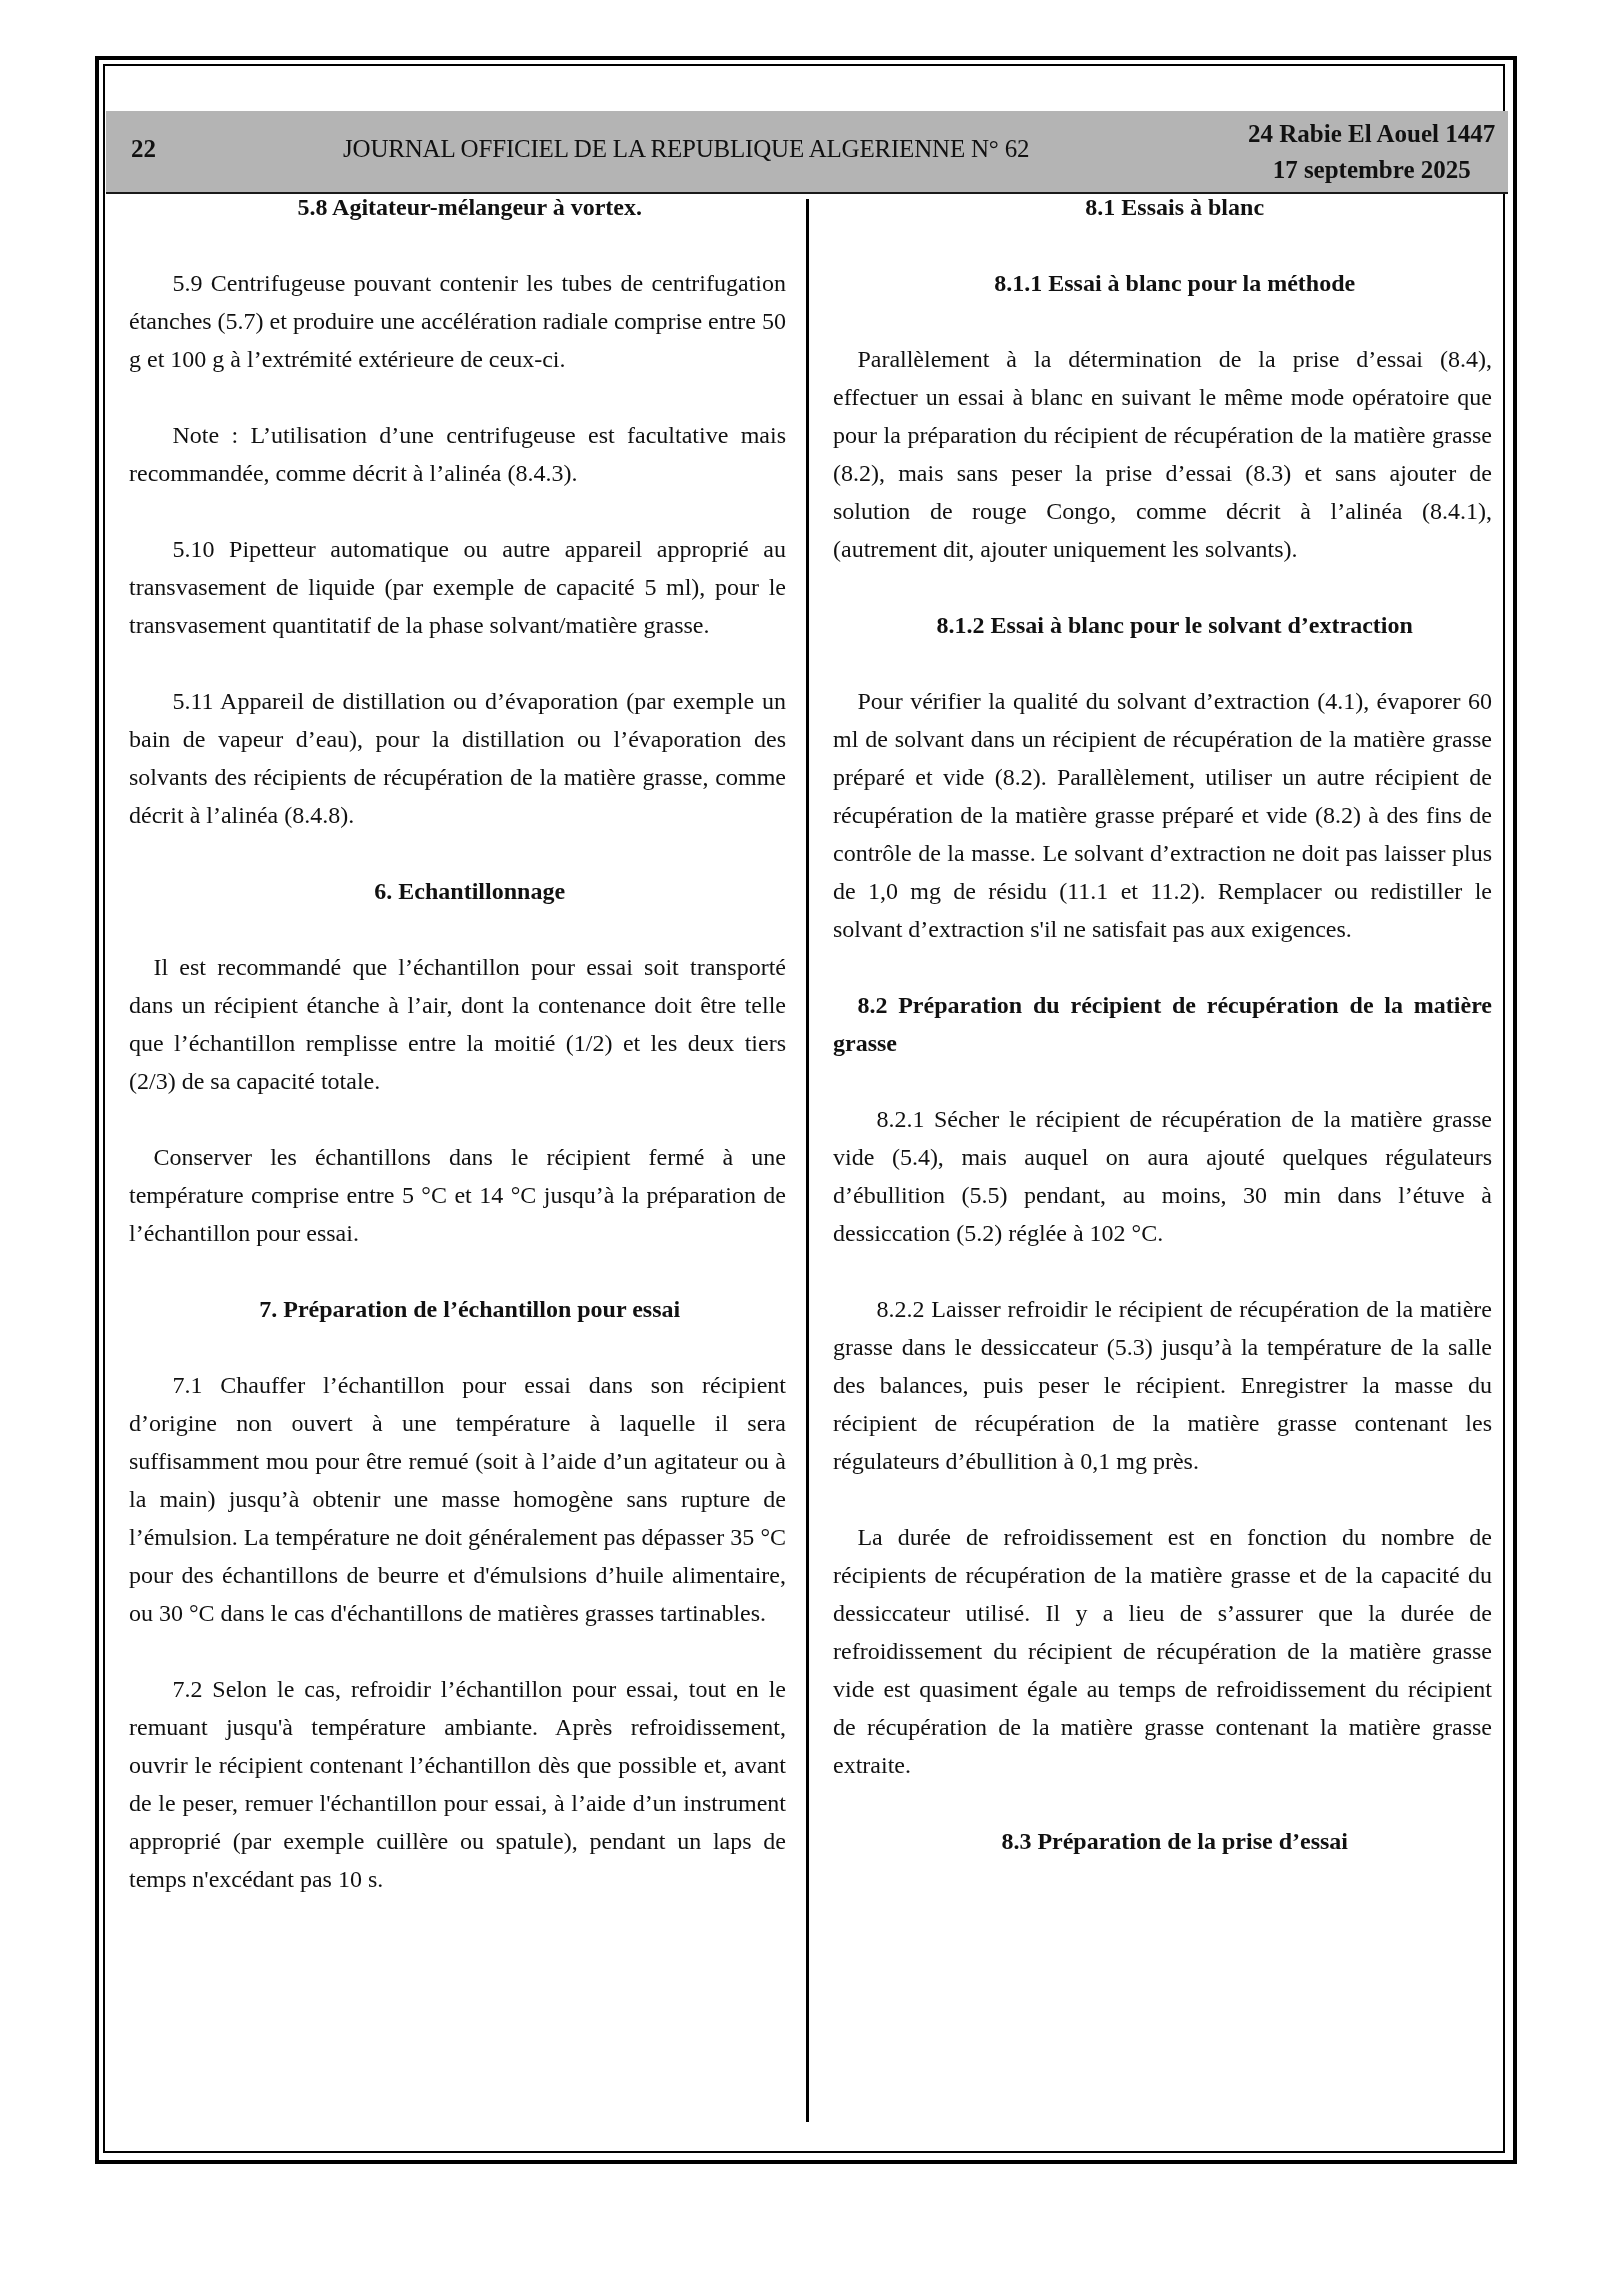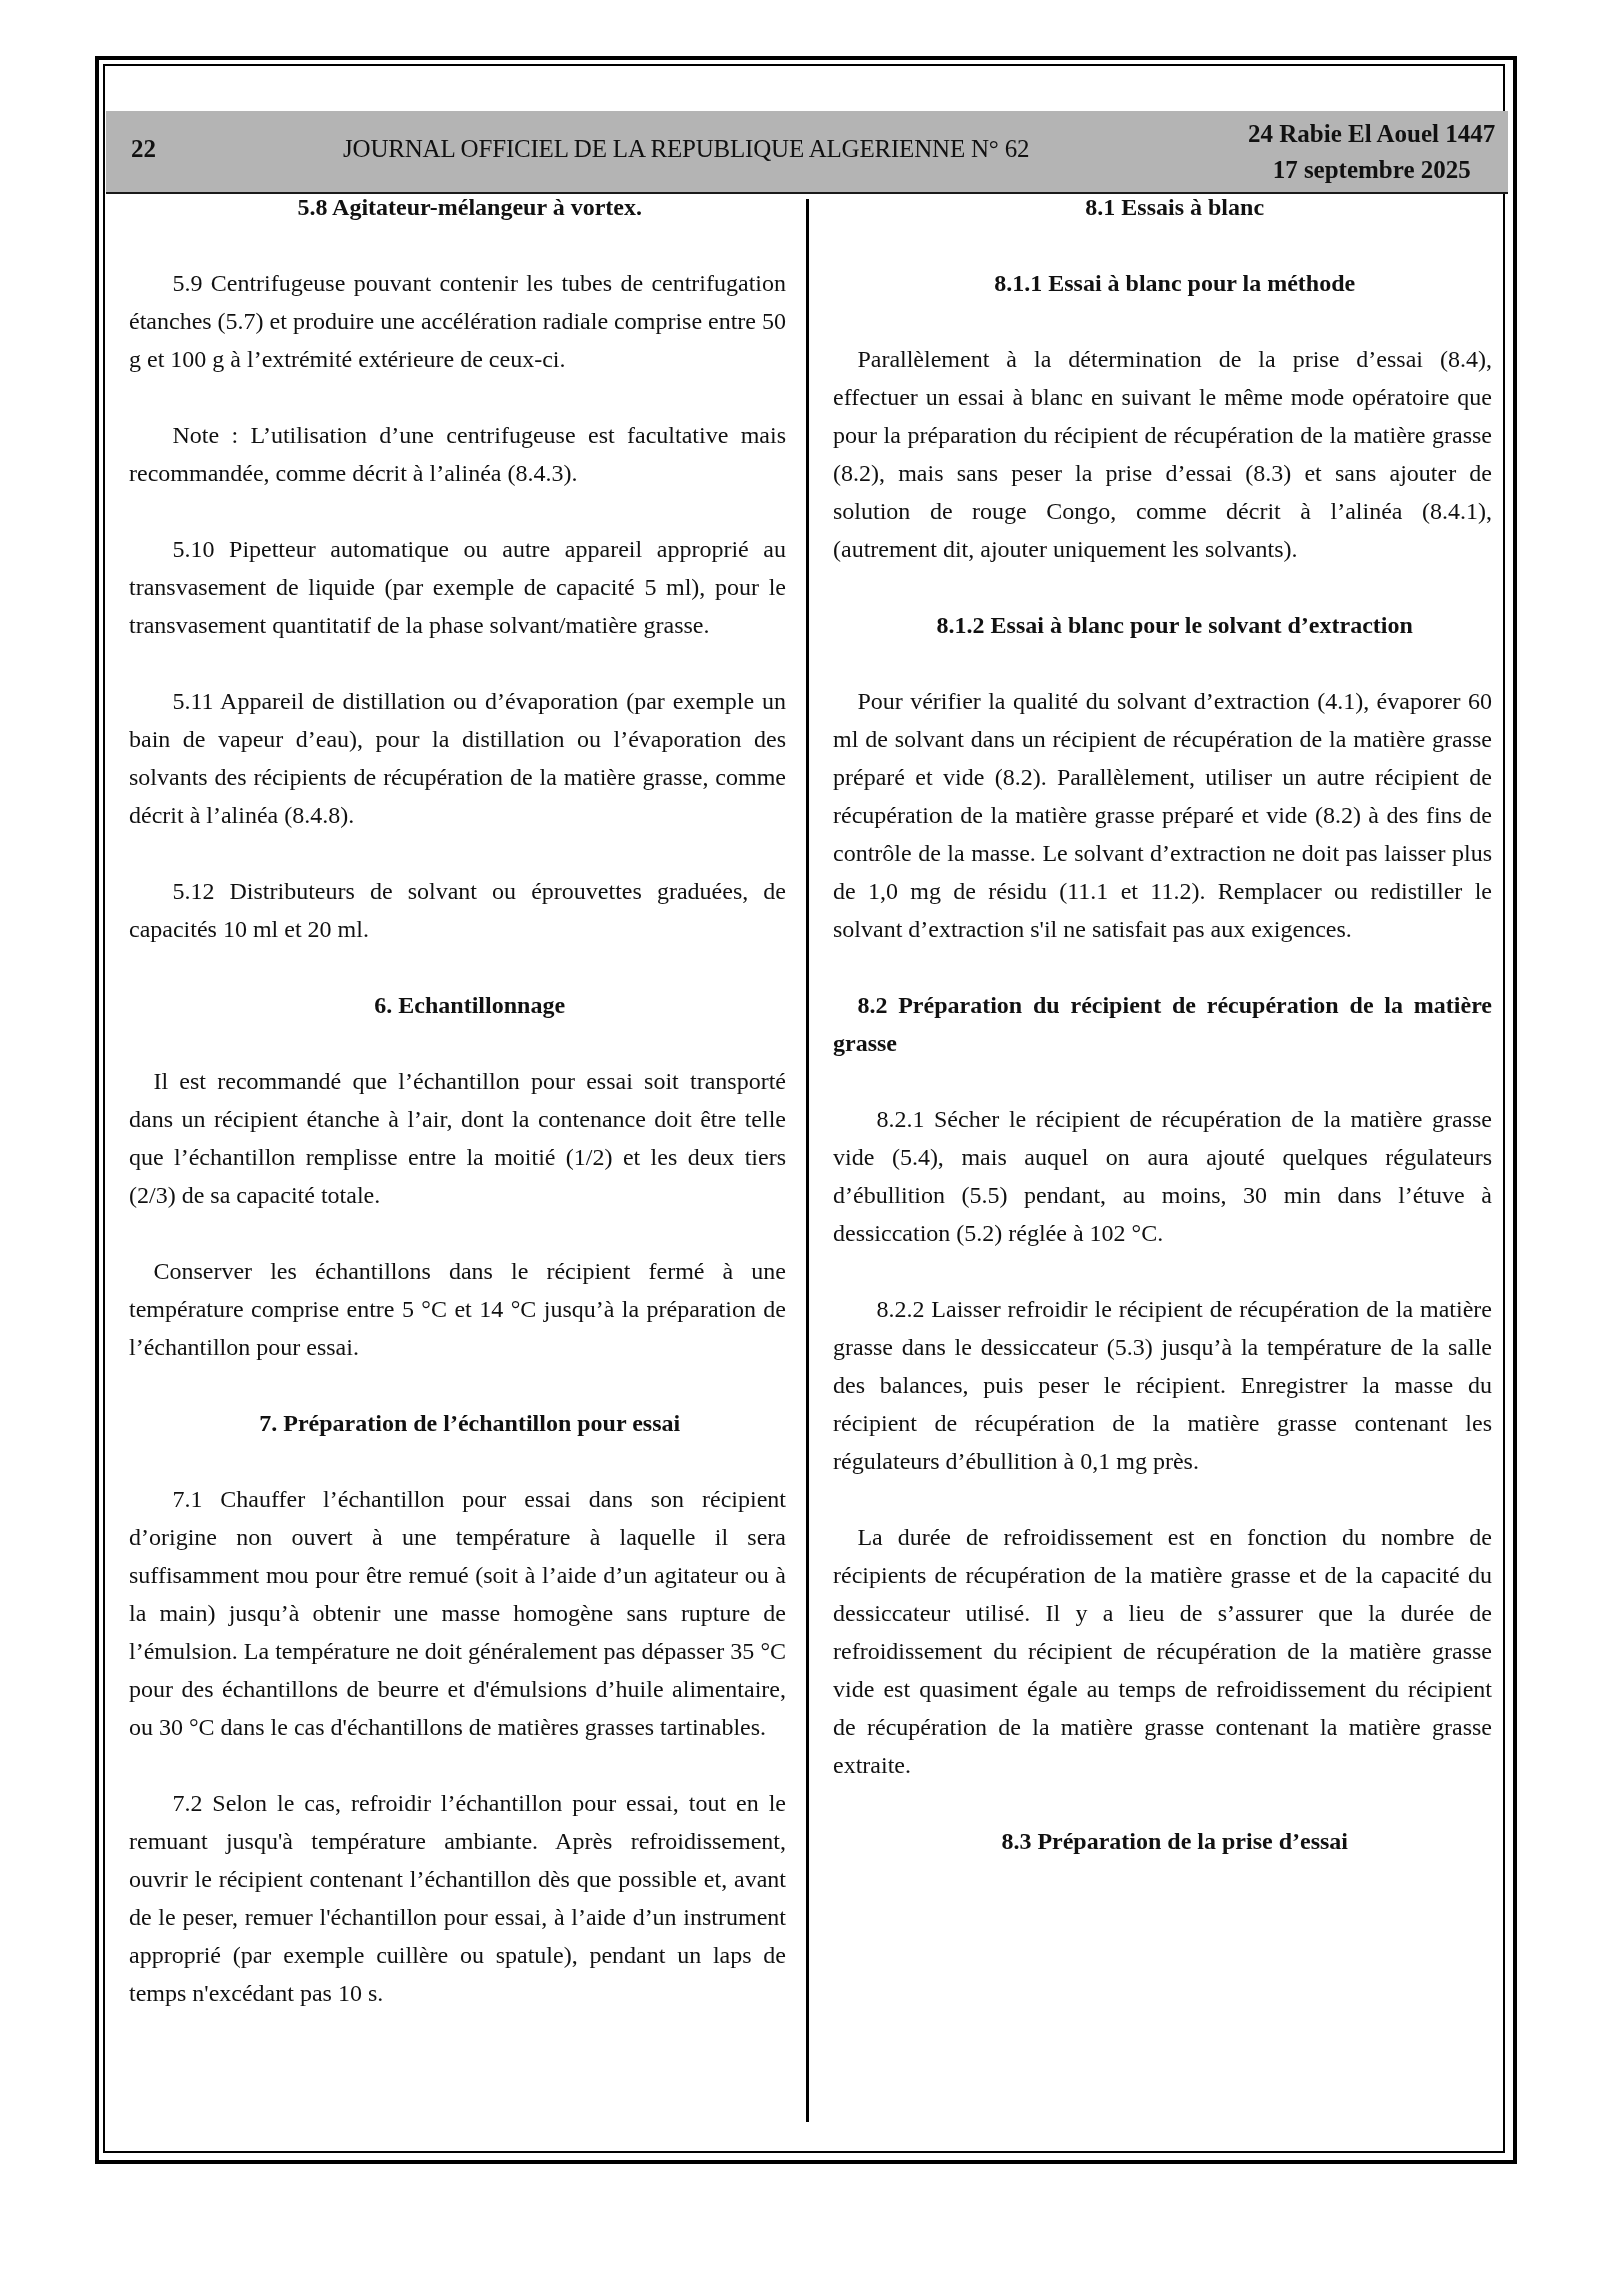--- a/index.html
+++ b/index.html
@@ -38,21 +38,20 @@
 </div>
 
 <div class="divider"></div>
 
 <div class="col col-left" id="col-left">
     <p class="para h">5.8 Agitateur-mélangeur à vortex.</p>
     <p class="para"><b>5.9 Centrifugeuse</b><span> pouvant contenir les tubes de centrifugation étanches (5.7) et produire une accélération radiale comprise entre 50 g et 100 g à l’extrémité extérieure de ceux-ci.</span></p>
     <p class="para"><b>Note :</b><span> L’utilisation d’une centrifugeuse est facultative mais recommandée, comme décrit à l’alinéa  (8.4.3).</span></p>
     <p class="para"><b>5.10 Pipetteur automatique</b><span> ou autre appareil approprié au transvasement de liquide (par exemple de capacité 5 ml), pour le transvasement quantitatif de la phase solvant/matière grasse.</span></p>
     <p class="para"><b>5.11 Appareil de distillation ou d’évaporation</b><span> (par exemple un bain de vapeur d’eau), pour la distillation ou l’évaporation des solvants des récipients de récupération de la matière grasse, comme décrit à l’alinéa (8.4.8).</span></p>
-    <p class="para"><b>5.12 Distributeurs de solvant ou éprouvettes graduées</b><span>, de capacités 10 ml et 20 ml.</span></p>
     <p class="para h">6. Echantillonnage</p>
     <p class="para"><span>Il est recommandé que l’échantillon pour essai soit transporté dans un récipient étanche à l’air, dont la contenance doit être telle que l’échantillon remplisse entre la moitié (1/2) et les deux tiers (2/3) de sa capacité totale.</span></p>
     <p class="para"><span>Conserver les échantillons dans le récipient fermé à une température comprise entre 5 °C et 14 °C jusqu’à la préparation de l’échantillon pour essai.</span></p>
     <p class="para h">7. Préparation de l’échantillon pour essai</p>
     <p class="para"><b>7.1</b><span> Chauffer l’échantillon pour essai dans son récipient d’origine non ouvert à une température à laquelle il sera suffisamment mou pour être remué (soit à l’aide d’un agitateur ou à la main) jusqu’à obtenir une masse homogène sans rupture de l’émulsion. La température ne doit généralement pas dépasser 35 °C pour des échantillons de beurre et d'émulsions d’huile alimentaire, ou 30 °C dans le cas d'échantillons de matières grasses tartinables.</span></p>
     <p class="para"><b>7.2</b><span> Selon le cas, refroidir l’échantillon pour essai, tout en le remuant jusqu'à température ambiante. Après refroidissement, ouvrir le récipient contenant l’échantillon dès que possible et, avant de le peser, remuer l'échantillon pour essai, à l’aide d’un instrument approprié (par exemple cuillère ou spatule), pendant un laps de temps n'excédant pas 10 s.</span></p>
   </div>
 <div class="col col-right" id="col-right">
     <p class="para h">8.1 Essais à blanc</p>
     <p class="para h">8.1.1 Essai à blanc pour la méthode</p>

